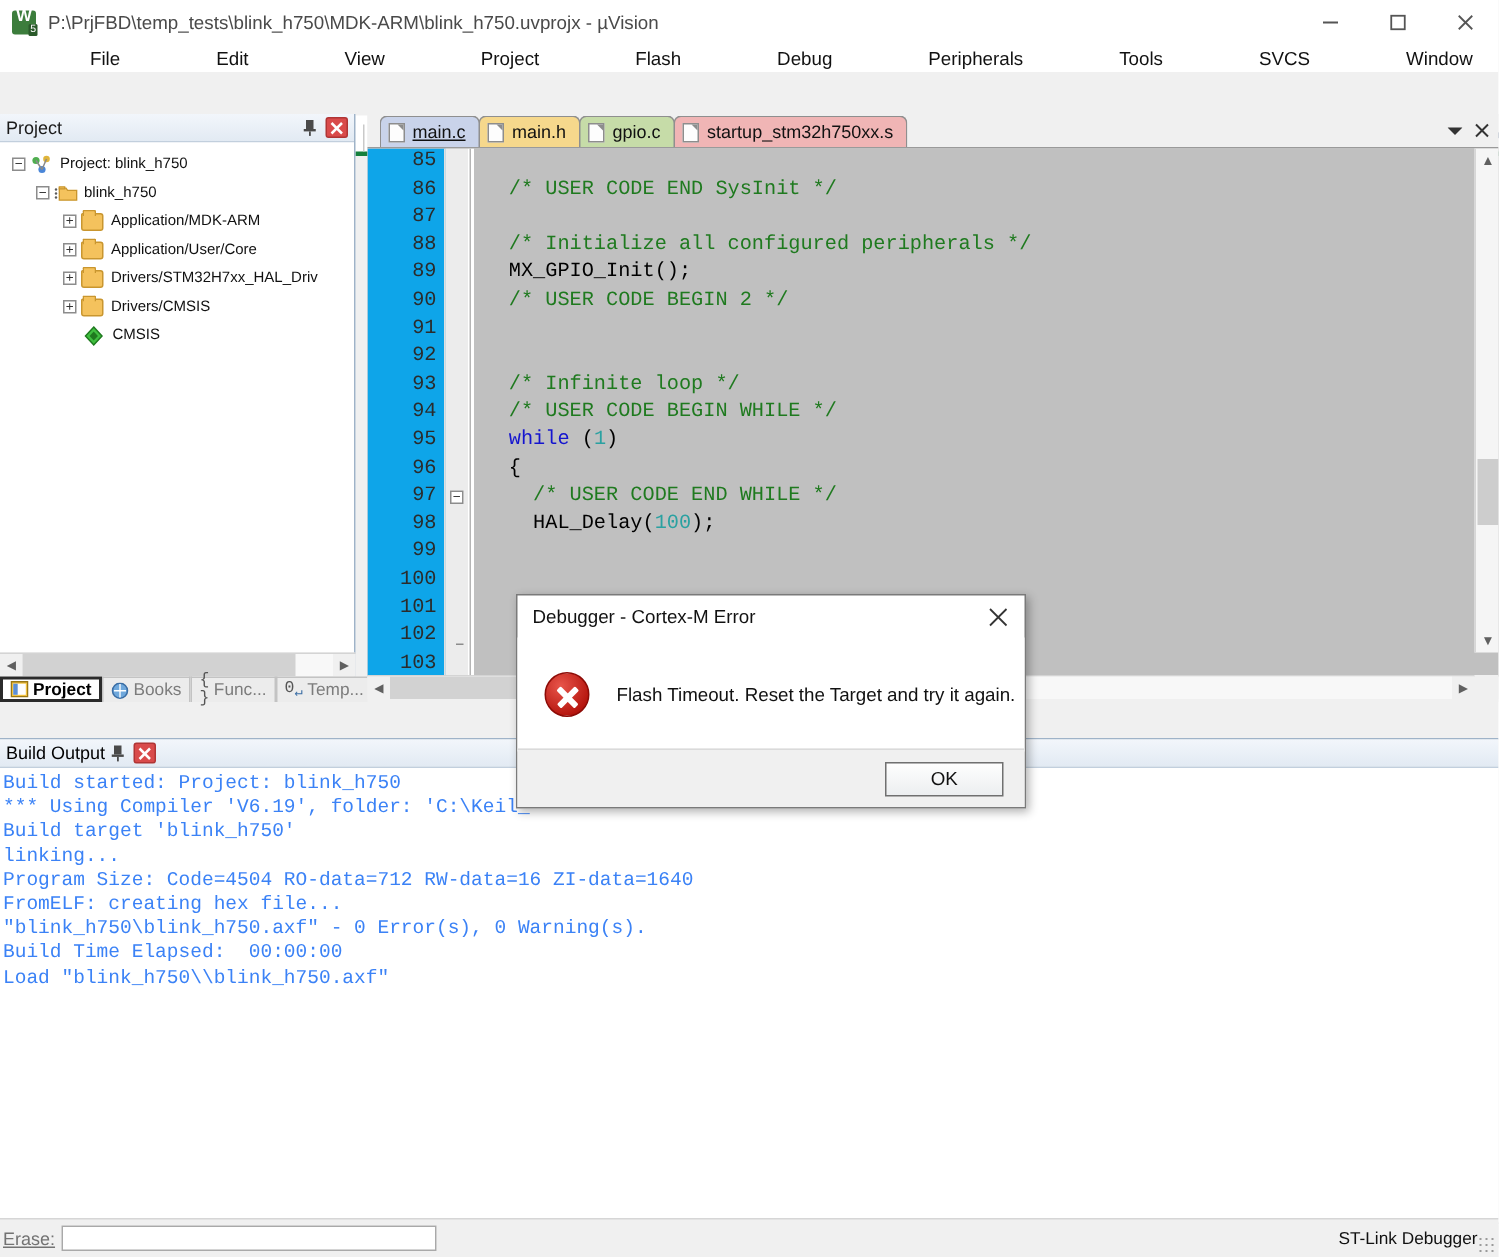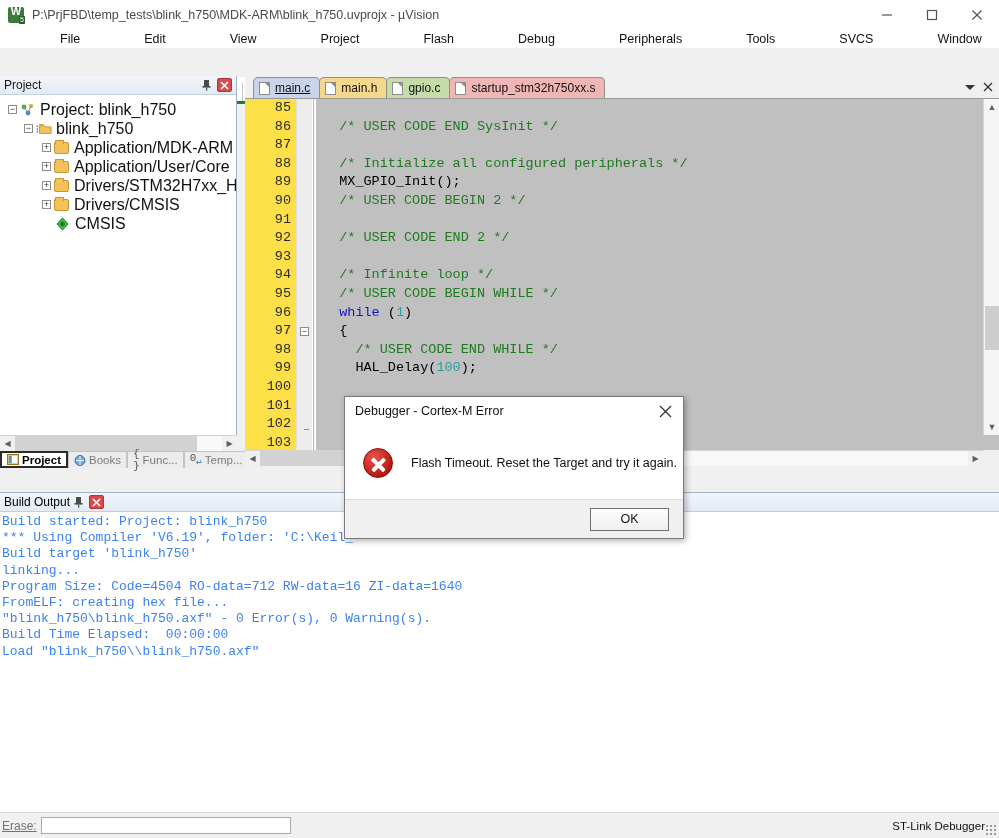--- a/index.html
+++ b/index.html
@@ -99,21 +99,21 @@
     width: 17px; height: 16px; display:flex; align-items:center; justify-content:center;
     margin-right: 2px; flex:none;
   }
   .cap-close { background: #d94b4b; border: 1px solid #b03535; color: #fff; font-size: 10px;
     font-weight: bold; border-radius: 2px; width: 15px; height: 14px; margin-right: 4px; }
   .tree {
     position: absolute; top: 19px; left: 0; right: 0; bottom: 33px;
     background: #fff; padding: 5px 0 0 6px; overflow: hidden;
   }
   .tnode { display: flex; align-items: center; height: 19px; white-space: nowrap; }
-  .tnode .txt { font-size: 16px; color: #111; font-family: "Liberation Sans", sans-serif; }
+  .tnode .txt { font-size: 10px; color: #111; font-family: "Liberation Sans", sans-serif; }
   .expander {
     width: 9px; height: 9px; border: 1px solid #8c8c8c; background: #fff;
     display:inline-flex; align-items:center; justify-content:center;
     font-size: 9px; line-height: 7px; color: #333; margin-right: 3px; flex:none;
     font-family: "Liberation Sans", sans-serif;
   }
   .ico { width:16px; height:14px; margin-right:4px; flex:none; display:flex; align-items:center; }
   .folder {
     width: 15px; height: 12px; background: #f4c25d; border: 1px solid #c9962f;
     border-radius: 1px 2px 2px 2px; position: relative;
@@ -172,21 +172,21 @@
   .etab.t-startup { background: #f0b5b5; }
   .etab-right { position:absolute; right: 2px; top: 2px; display:flex; align-items:center; }
   .etab-right .b { width:18px; height:18px; display:flex; align-items:center; justify-content:center; color:#333; font-size:11px;}
 
   .code-area {
     position: absolute; top: 23px; left: 0; width: 754px; height: 352px;
     background: #c0c0c0; overflow: hidden;
   }
   .gutter {
     position: absolute; left: 0; top: 0; width: 52px; height: 352px;
-    background: #fde047; border-right: 1px solid #e0e0e0;
+    background: #0ea5e9; border-right: 1px solid #e0e0e0;
   }
   .foldcol {
     position: absolute; left: 52px; top: 0; width: 15px; height: 352px;
     background: #ececec;
   }
   .sepbar { position:absolute; left: 67px; top:0; width: 4px; height: 352px; background:#ffffff; }
   .sepbar::after{content:"";position:absolute;left:1px;top:0;width:1px;height:352px;background:#b5b5b5;}
   .codelines {
     position: absolute; left: 71px; top: 0; right: 0; height: 352px;
     background: #c0c0c0;
@@ -778,21 +778,20 @@
       <div class="sepbar"></div>
 
       <div class="codelines">
         <div class="ln"></div>
         <div class="ln"><span class="c-com">  /* USER CODE END SysInit */</span></div>
         <div class="ln"></div>
         <div class="ln"><span class="c-com">  /* Initialize all configured peripherals */</span></div>
         <div class="ln"><span>  MX_GPIO_Init();</span></div>
         <div class="ln"><span class="c-com">  /* USER CODE BEGIN 2 */</span></div>
         <div class="ln"></div>
-        <div class="ln"><span class="c-com">  /* USER CODE END 2 */</span></div>
         <div class="ln"></div>
         <div class="ln"><span class="c-com">  /* Infinite loop */</span></div>
         <div class="ln"><span class="c-com">  /* USER CODE BEGIN WHILE */</span></div>
         <div class="ln"><span class="c-kw">  while</span><span> (</span><span class="c-num">1</span><span>)</span></div>
         <div class="ln"><span>  {</span></div>
         <div class="ln"><span class="c-com">    /* USER CODE END WHILE */</span></div>
         <div class="ln"><span>    HAL_Delay(</span><span class="c-num">100</span><span>);</span></div>
         <div class="ln"></div>
         <div class="ln"></div>
         <div class="ln"></div>

